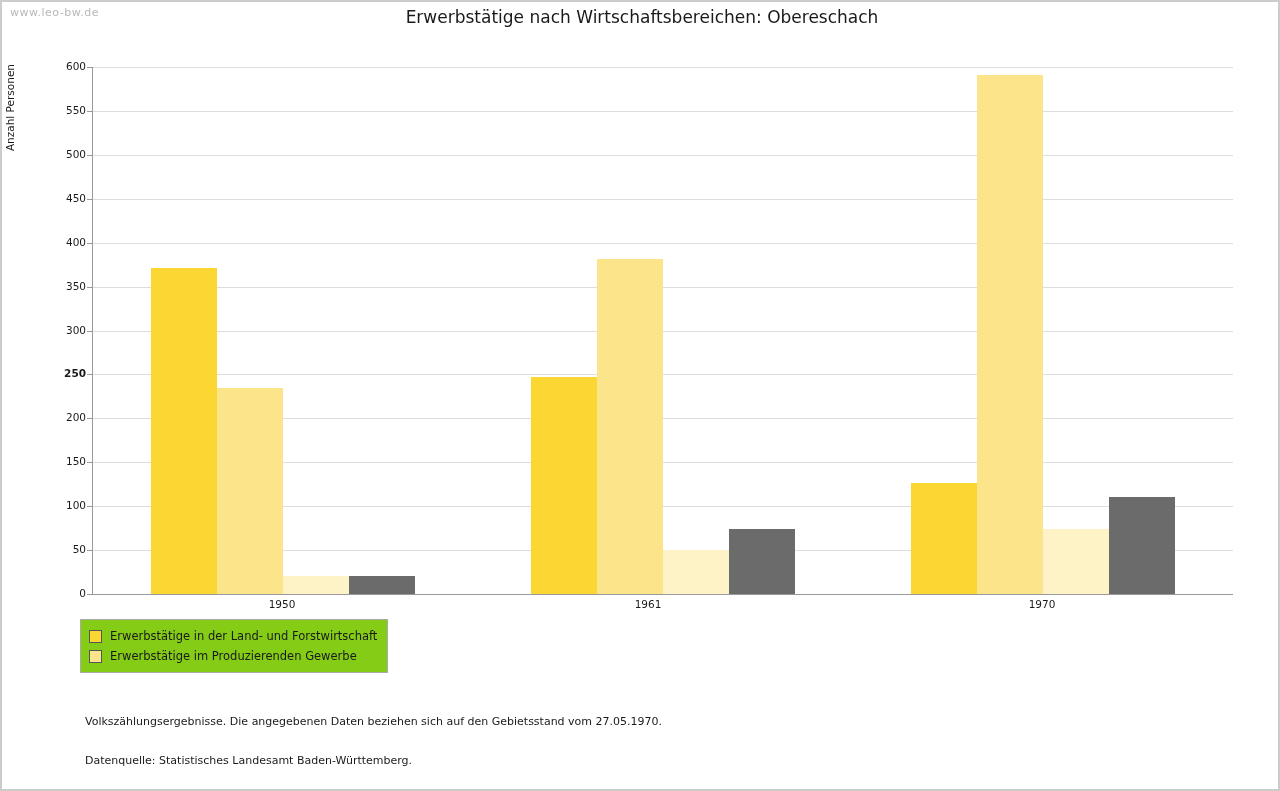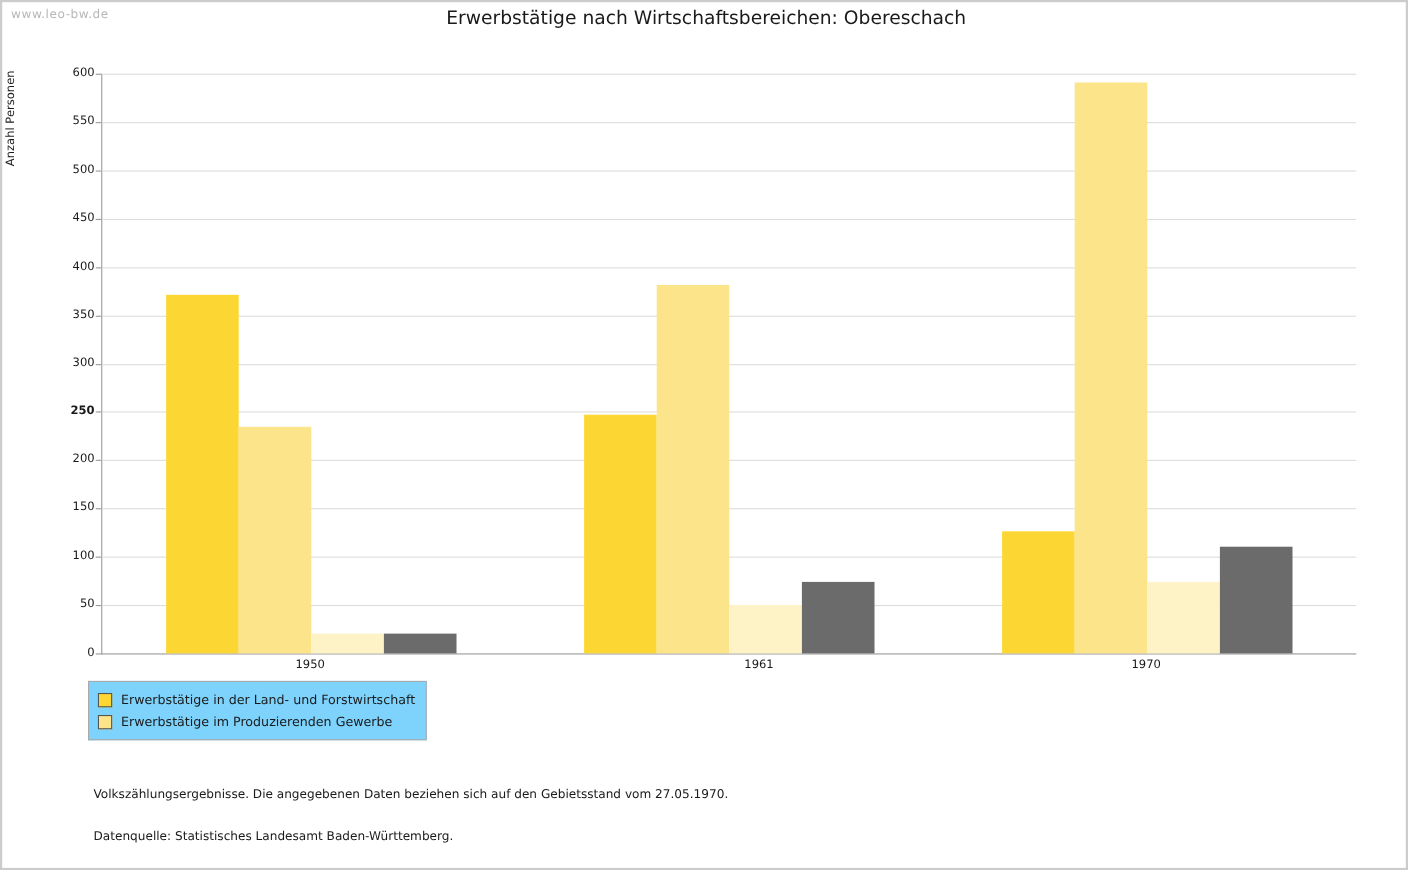--- a/index.html
+++ b/index.html
@@ -88,21 +88,21 @@
     top: 596px;
     font-size: 10.5px;
     color: #1a1a1a;
     text-align: center;
   }
   #legend {
     position: absolute;
     left: 78px;
     top: 617px;
     border: 1px solid #aaaaaa;
-    background: #7dd3fc;
+    background: #84cc16;
     padding: 6px 10px 6px 8px;
     box-sizing: border-box;
   }
   .legend-row {
     display: flex;
     align-items: center;
     height: 20px;
   }
   .legend-swatch {
     width: 11px;
@@ -198,21 +198,21 @@
         <div class="bar" title="Erwerbstätige in sonstigen Wirtschaftsbereichen 1961: 74" style="left: 636px; width: 66px; height: 64.9967px; background: rgb(107, 107, 107);"></div>
         <div class="bar" title="Erwerbstätige in der Land- und Forstwirtschaft 1970: 126" style="left: 818px; width: 66px; height: 110.67px; background: rgb(252, 215, 51);"></div>
         <div class="bar" title="Erwerbstätige im Produzierenden Gewerbe 1970: 591" style="left: 884px; width: 66px; height: 519.095px; background: rgb(252, 228, 138);"></div>
         <div class="bar" title="Erwerbstätige in Handel und Verkehr 1970: 74" style="left: 950px; width: 66px; height: 64.9967px; background: rgb(253, 243, 198);"></div>
         <div class="bar" title="Erwerbstätige in sonstigen Wirtschaftsbereichen 1970: 110" style="left: 1016px; width: 66px; height: 96.6167px; background: rgb(107, 107, 107);"></div>
       </div>
   </div>
 
   <div id="xticks-container">
       <div class="xtick" style="left: 240px; width: 80px;">1950</div>
-      <div class="xtick" style="left: 648px; width: 80px;">1961</div>
+      <div class="xtick" style="left: 606px; width: 80px;">1961</div>
       <div class="xtick" style="left: 1000px; width: 80px;">1970</div>
     </div>
 
   <div id="legend">
       <div class="legend-row">
         <span class="legend-swatch" style="background: rgb(252, 215, 51); border-color: rgb(85, 85, 85);"></span>
         <span class="legend-label">Erwerbstätige in der Land- und Forstwirtschaft</span>
       </div>
       <div class="legend-row">
         <span class="legend-swatch" style="background: rgb(252, 228, 138); border-color: rgb(85, 85, 85);"></span>

